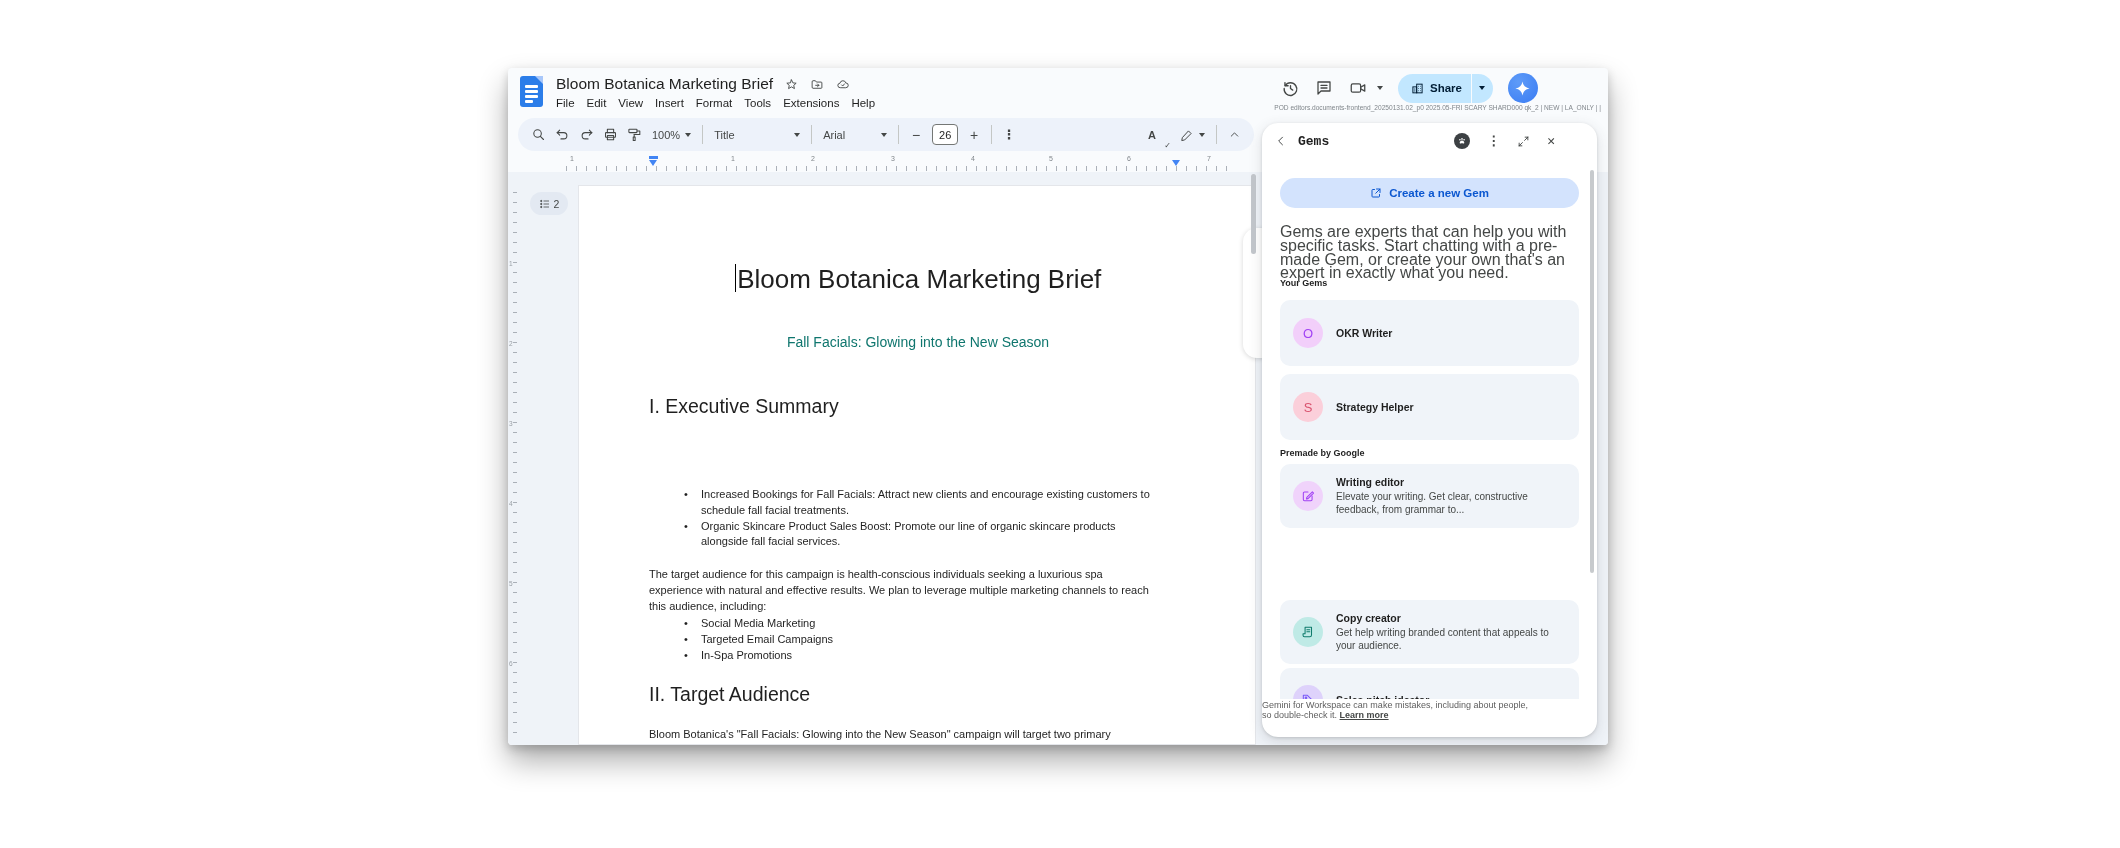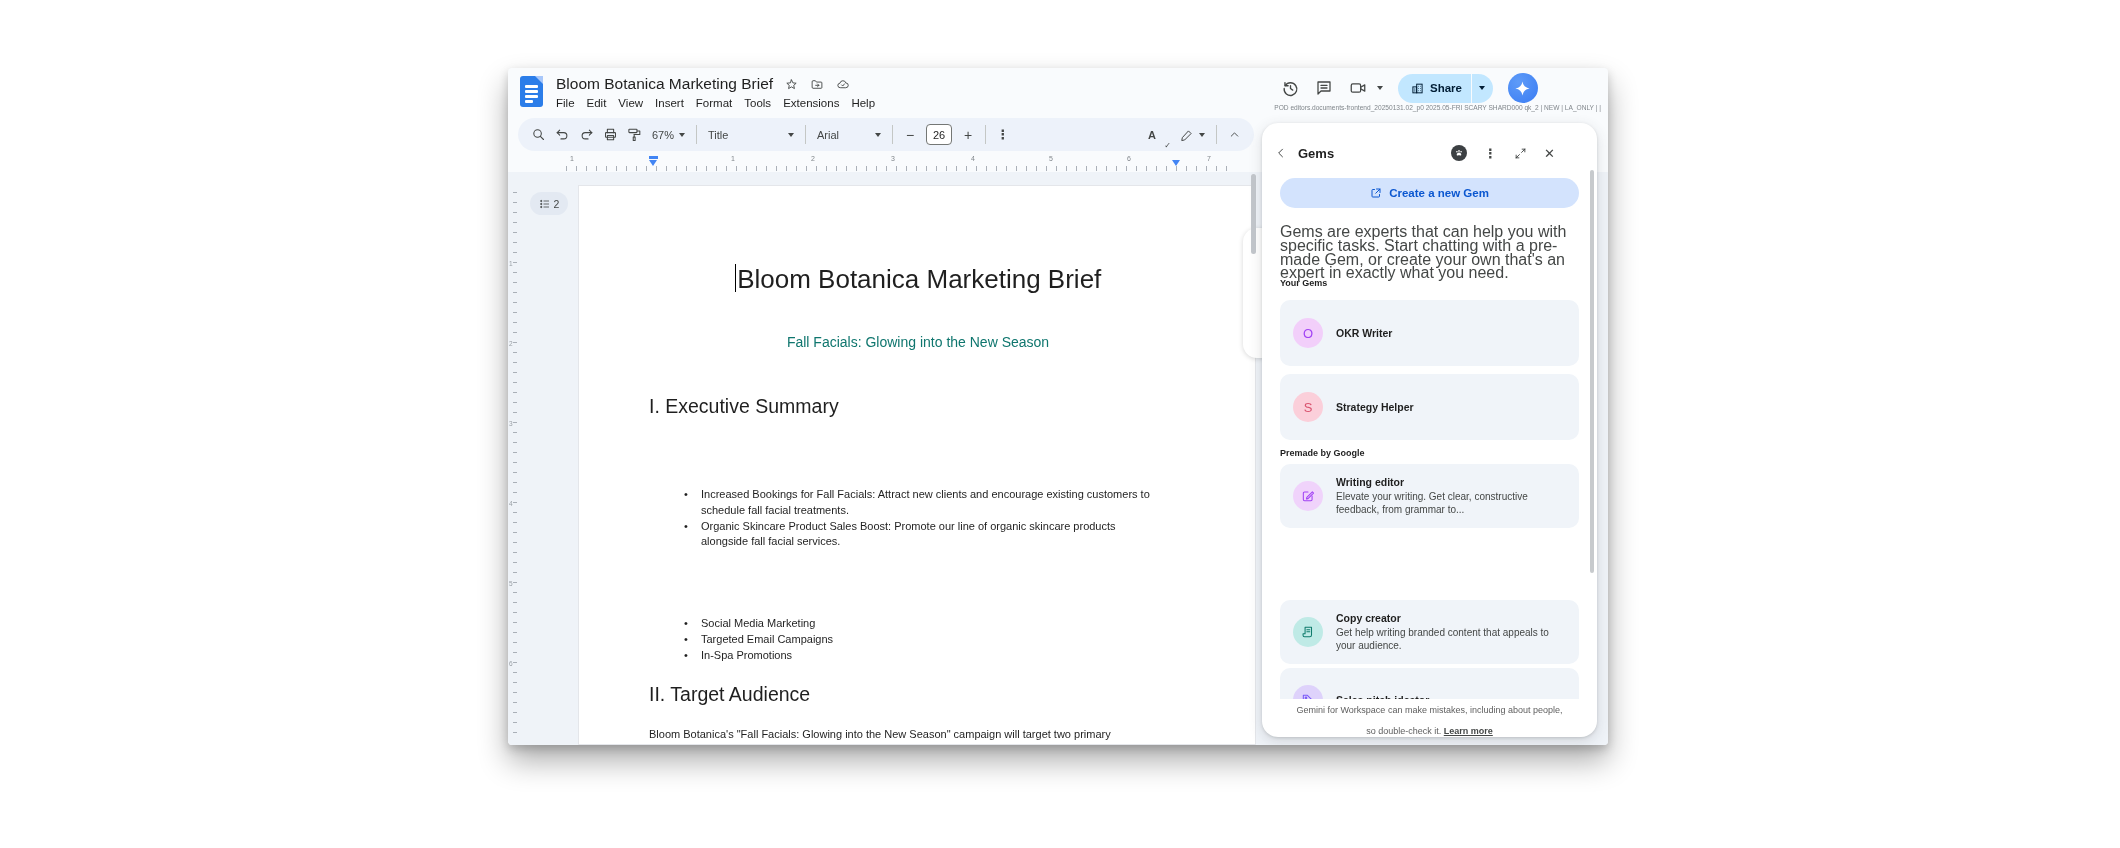--- a/index.html
+++ b/index.html
@@ -62,39 +62,39 @@
   .h-doc{position:absolute;left:70px;font-size:19.5px;color:#1f1f1f;}
   .p-doc{position:absolute;left:70px;width:508px;font-size:11px;line-height:15.8px;color:#1f1f1f;}
   .ul-doc{position:absolute;left:122px;width:460px;font-size:11px;line-height:15.8px;color:#1f1f1f;margin:0;padding:0;list-style:none;}
   .ul-doc li{position:relative;padding-left:0;}
   .ul-doc li::before{content:"•";position:absolute;left:-17px;}
   .doc-scrollbar{position:absolute;left:743px;top:2px;width:5px;height:80px;background:#c3c7cc;border-radius:3px;}
   .sliver{position:absolute;left:735px;top:56px;width:26px;height:130px;background:#fff;border-radius:14px 0 0 14px;box-shadow:0 1px 5px rgba(0,0,0,.16);}
   
   .gems-panel{position:absolute;left:754px;top:55px;width:335px;height:614px;background:#fff;border-radius:16px;
               box-shadow:0 1px 3px rgba(60,64,67,.18),0 4px 14px rgba(60,64,67,.16);}
-  .gp-header{position:absolute;left:0;top:13px;width:100%;height:36px;}
+  .gp-header{position:absolute;left:0;top:1px;width:100%;height:36px;font-family:Liberation Mono, monospace;}
   .gp-back{position:absolute;left:12px;top:10px;display:flex;color:#444746;}
   .gp-title{position:absolute;left:36px;top:10px;font-size:13px;font-weight:700;color:#1f1f1f;}
   .gp-hicons{position:absolute;right:42px;top:9px;display:flex;align-items:center;gap:17px;color:#444746;}
   .paw-circle{width:16px;height:16px;border-radius:50%;background:#3c4043;display:flex;align-items:center;justify-content:center;}
   .gp-x{font-size:13px;color:#444746;line-height:1;}
   .gp-dots{font-size:13px;font-weight:700;color:#444746;line-height:1;letter-spacing:0;}
   .gp-scrollbar{position:absolute;right:3px;top:47px;width:4px;height:403px;background:#c7cacd;border-radius:2px;}
   .gp-body{position:absolute;left:0;top:36px;width:100%;height:540px;overflow:hidden;}
   .create-btn{position:absolute;left:18px;top:19px;width:299px;height:30px;background:#d3e3fd;border-radius:15px;
               display:flex;align-items:center;justify-content:center;gap:7px;font-size:11.5px;font-weight:700;color:#0b57d0;}
   .gp-desc{position:absolute;left:18px;top:66px;width:294px;font-size:16px;line-height:13.8px;color:#444746;}
   .gp-label{position:absolute;left:18px;font-size:9px;font-weight:700;color:#1f1f1f;}
   .gcard{position:absolute;left:18px;width:299px;background:#f0f4f9;border-radius:10px;display:flex;align-items:center;box-sizing:border-box;padding-left:13px;gap:13px;}
   .avatar{width:30px;height:30px;border-radius:50%;display:flex;align-items:center;justify-content:center;font-size:13px;flex:0 0 30px;}
   .gname{font-size:10.5px;font-weight:700;color:#1f1f1f;}
   .gdesc{font-size:10px;line-height:13px;color:#444746;margin-top:2px;width:225px;}
   .gtxt{display:flex;flex-direction:column;justify-content:center;}
-  .gp-footer{position:absolute;left:0;top:577px;width:100%;text-align:center;font-size:9px;line-height:21px;color:#5e5e5e;}
+  .gp-footer{position:absolute;left:0;top:577px;width:100%;text-align:left;font-size:9px;line-height:10px;color:#5e5e5e;}
   .gp-footer .lm{text-decoration:underline;font-weight:700;color:#444746;}
   
   .av-okr{background:#f2cffa;color:#a142f4;}
   .av-strat{background:#fbcfda;color:#d9536f;}
   .av-write{background:#f0d3fb;}
   .av-brain{background:#fcdec7;}
   .av-copy{background:#bfeae6;}
   .av-sales{background:#ded2fb;}
 </style>
 </head>
@@ -215,21 +215,21 @@
       </span>
       <span class="tbtn ic">
         <svg width="15" height="15" viewBox="0 0 24 24">
             <rect x="3" y="3.5" width="13" height="5.5" rx="1"></rect>
             <path d="M16 6.5h4.5V12H11.5"></path>
             <path d="M11.5 12v4"></path>
             <rect x="10" y="16" width="3" height="5.5"></rect>
           </svg>
       </span>
       <span class="ddbox">
-        <span>67%</span>
+        <span>100%</span>
           <span class="arrow-dn"></span>
       </span>
       <span class="tdiv"></span>
       <span class="ddbox style-dd">
         <span>Title</span>
           <span class="arrow-dn"></span>
       </span>
       <span class="tdiv"></span>
       <span class="ddbox font-dd">
         <span>Arial</span>
@@ -300,20 +300,21 @@
       </div>
 
       <div class="page">
         <div class="doc-title"><span class="caret"></span><span>Bloom Botanica Marketing Brief</span></div>
         <div class="doc-subtitle">Fall Facials: Glowing into the New Season</div>
         <div class="h-doc" style="top:209px;">I. Executive Summary</div>
         <ul class="ul-doc" style="top:301px;">
           <li>Increased Bookings for Fall Facials: Attract new clients and encourage existing customers to schedule fall facial treatments.</li>
           <li>Organic Skincare Product Sales Boost:  Promote our line of organic skincare products alongside fall facial services.</li>
         </ul>
+        <div class="p-doc" style="top:381px;">The target audience for this campaign is health-conscious individuals seeking a luxurious spa experience with natural and effective results. We plan to leverage multiple marketing channels to reach this audience, including:</div>
         <ul class="ul-doc" style="top:430px;">
           <li>Social Media Marketing</li>
           <li>Targeted Email Campaigns</li>
           <li>In-Spa Promotions</li>
         </ul>
         <div class="h-doc" style="top:497px;">II. Target Audience</div>
         <div class="p-doc" style="top:541px;">Bloom Botanica's "Fall Facials: Glowing into the New Season" campaign will target two primary</div>
       </div>
 
       <div class="sliver"></div>

